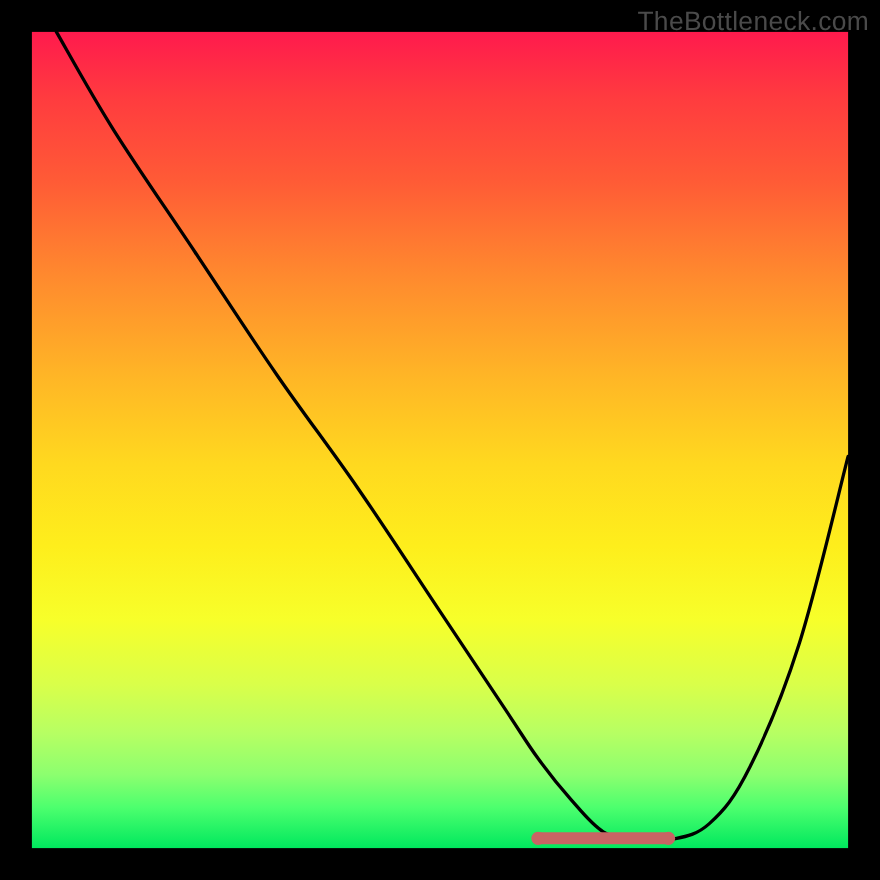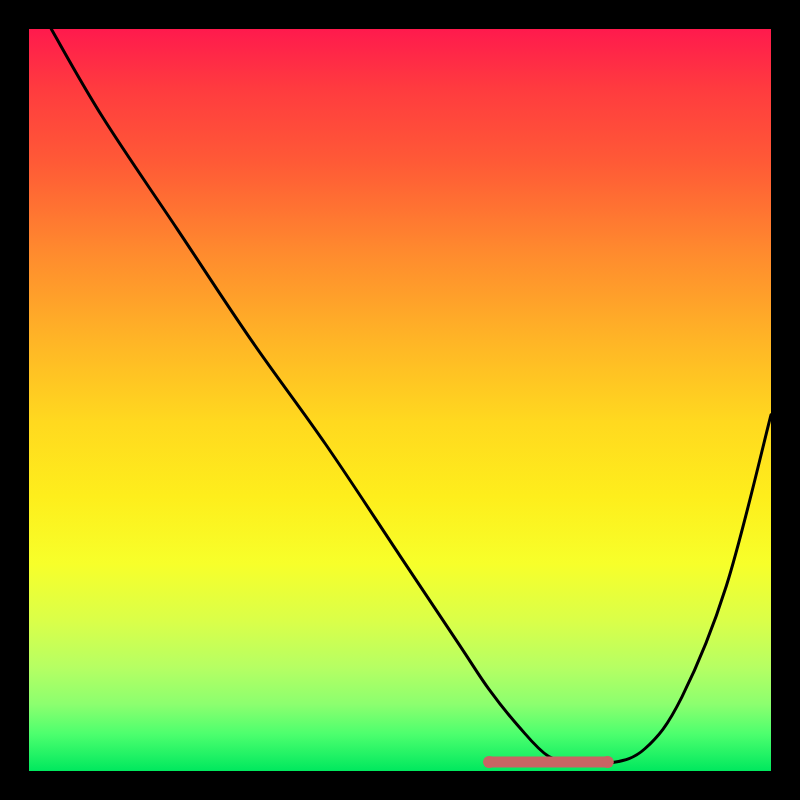--- a/index.html
+++ b/index.html
@@ -65,13 +65,14 @@
 
     <svg class="curve" viewBox="0 0 742 742" preserveAspectRatio="none">
       <path d="M 22.259999999999998 0 C 31.609199999999998 16.027199999999993, 51.4948 52.97879999999996, 74.2 89.03999999999996 C 96.90520000000001 125.10119999999998, 121.68800000000002 160.27200000000002, 148.4 200.34000000000003 C 175.112 240.40800000000004, 195.888 272.90760000000006, 222.6 311.64000000000004 C 249.31199999999998 350.3724, 270.088 376.7876, 296.8 415.52 C 323.512 454.25239999999997, 346.9592 490.75880000000006, 371 526.82 C 395.0408 562.8812, 414.33279999999996 591.8192, 430.35999999999996 615.86 C 446.38719999999995 639.9008, 449.3552 645.6884, 460.04 660.38 C 470.7248 675.0716, 479.03520000000003 685.4596, 489.72 697.48 C 500.4048 709.5004, 508.7152 720.482, 519.4 727.16 C 530.0848 733.838, 538.3952 733.2444, 549.08 734.58 C 559.7648 735.9156, 566.7396 737.2512, 578.76 734.58 C 590.7804 731.9088, 602.504 731.7604, 615.86 719.74 C 629.216 707.7196, 638.2684 697.1831999999999, 652.96 667.8 C 667.6516 638.4168, 681.4527999999999 607.2528, 697.4799999999999 556.5 C 713.5071999999999 505.7472, 733.9864 416.5588, 742 385.84000000000003" fill="none" stroke="#000" stroke-width="3" stroke-linecap="round" stroke-linejoin="round"></path>
       <path d="M 460.04 733.096 L 578.76 733.096" fill="none" stroke="#c86464" stroke-width="11" stroke-linecap="round"></path>
       <circle cx="460.04" cy="733.096" r="6" fill="#c86464"></circle>
       <circle cx="578.76" cy="733.096" r="6" fill="#c86464"></circle>
     </svg>
 
   </div>
 
+  <div class="watermark">TheBottleneck.com</div>
 </div>
 
 </body></html>

